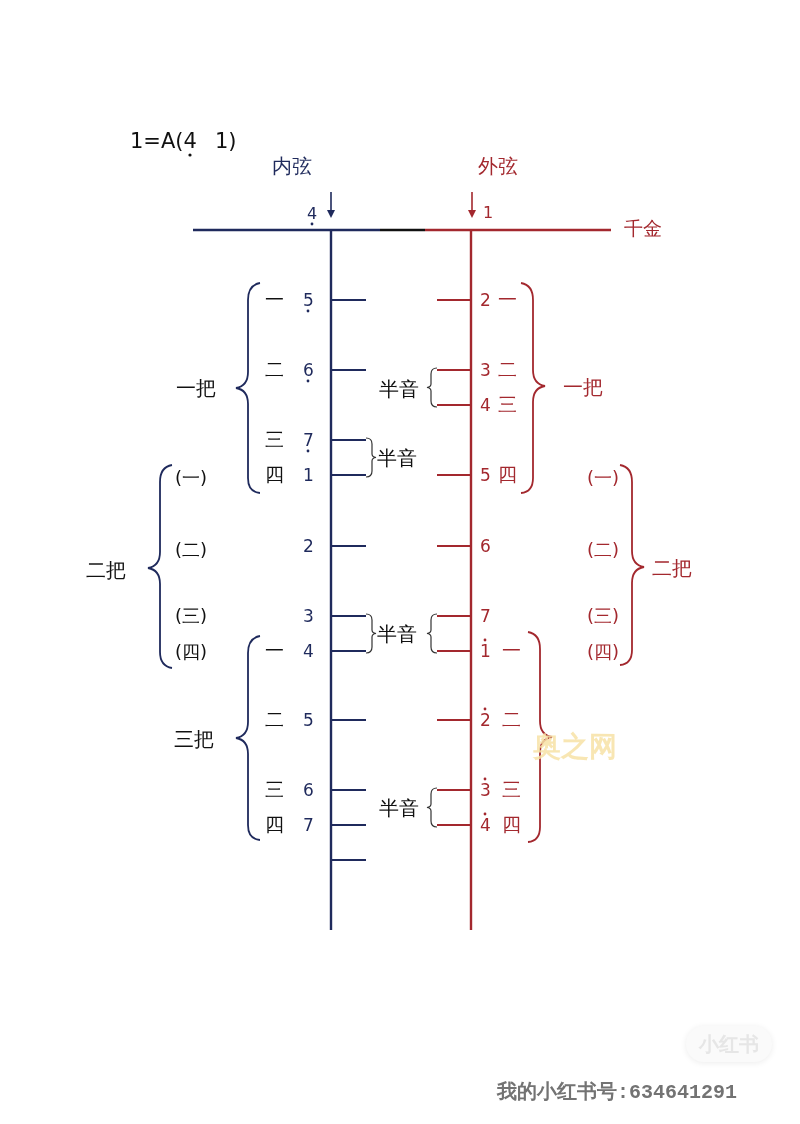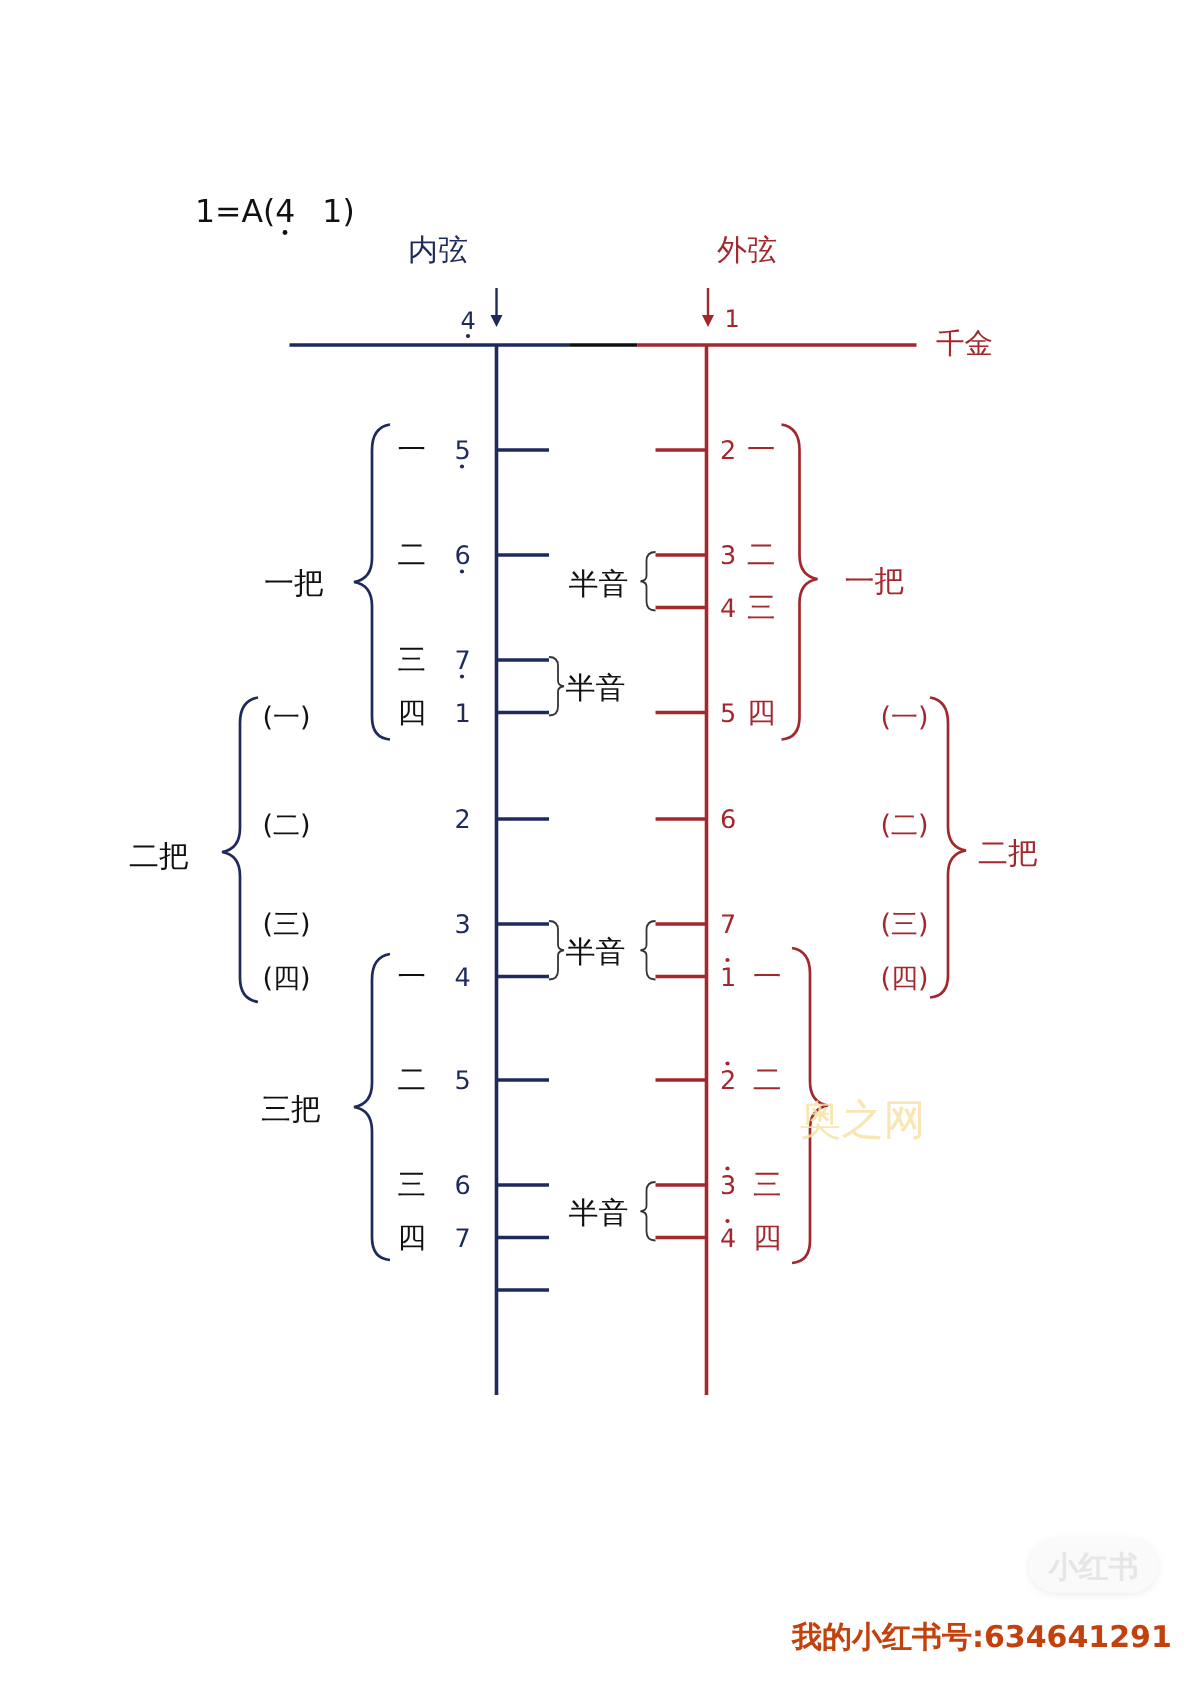--- a/index.html
+++ b/index.html
@@ -7,24 +7,24 @@
          font-family: "DejaVu Sans", "Liberation Sans", sans-serif; }
   #diagram { position: absolute; left: 0; top: 0; }
   .txt { font-family: "DejaVu Sans", "Liberation Sans", sans-serif; }
   .navy { fill: #1f2a5c; }
   .red { fill: #a3282e; }
   .blk { fill: #111111; }
   .wm1 { position: absolute; left: 686px; top: 1026px; width: 86px; height: 36px;
          border-radius: 18px; box-shadow: 0 1px 6px rgba(0,0,0,0.08);
          background: #fafafa; color: #e6e6e6; font-weight: bold; font-size: 20px;
          text-align: center; line-height: 36px; }
-  .wm2 { position: absolute; left: 528px; top: 1078px; color: #c2410c; font-size: 20px;
-         font-weight: bold; letter-spacing: 0px; }
+  .wm2 { position: absolute; left: 497px; top: 1078px; color: #737373; font-size: 20px;
+         font-weight: bold; letter-spacing: 0px; font-family: Liberation Mono, monospace; }
   .wm3 { position: absolute; left: 533px; top: 728px; color: #f7e2a6; font-size: 28px;
-         font-weight: normal; opacity: 0.85; }
+         font-weight: bold; opacity: 0.85; }
 </style>
 </head>
 <body>
 
 <svg id="diagram" width="800" height="1124" viewBox="0 0 800 1124" xmlns="http://www.w3.org/2000/svg">
 
   <text class="txt blk" x="130" y="148" font-size="21"><tspan>1=A(</tspan><tspan>4</tspan><tspan dx="18">1</tspan><tspan>)</tspan></text>
   <circle cx="190" cy="155" r="1.6" fill="#111"></circle>
 
   <text class="txt navy" x="272" y="173" font-size="20">内弦</text>

